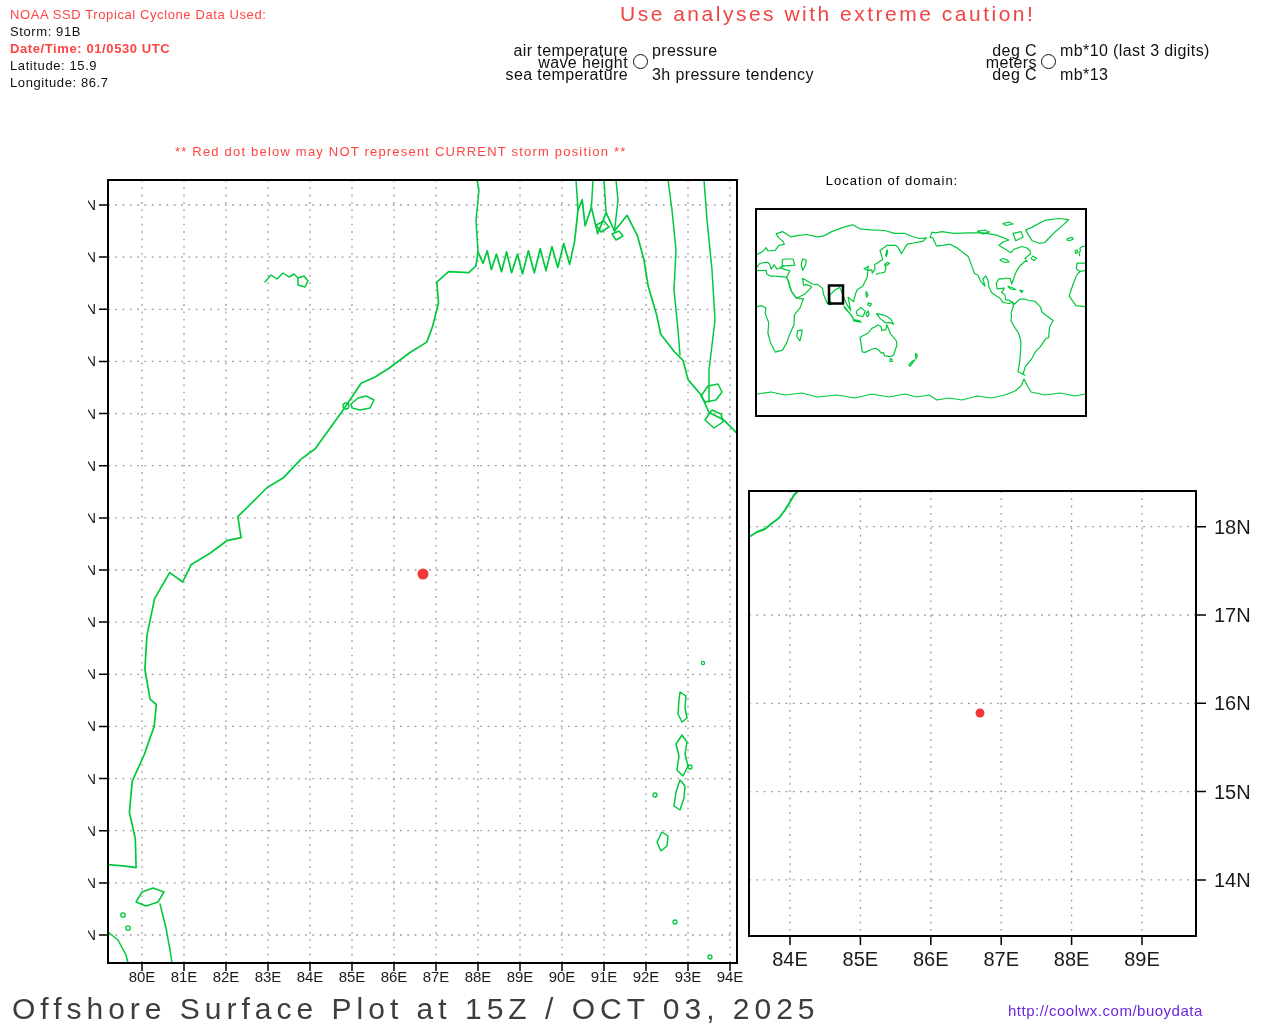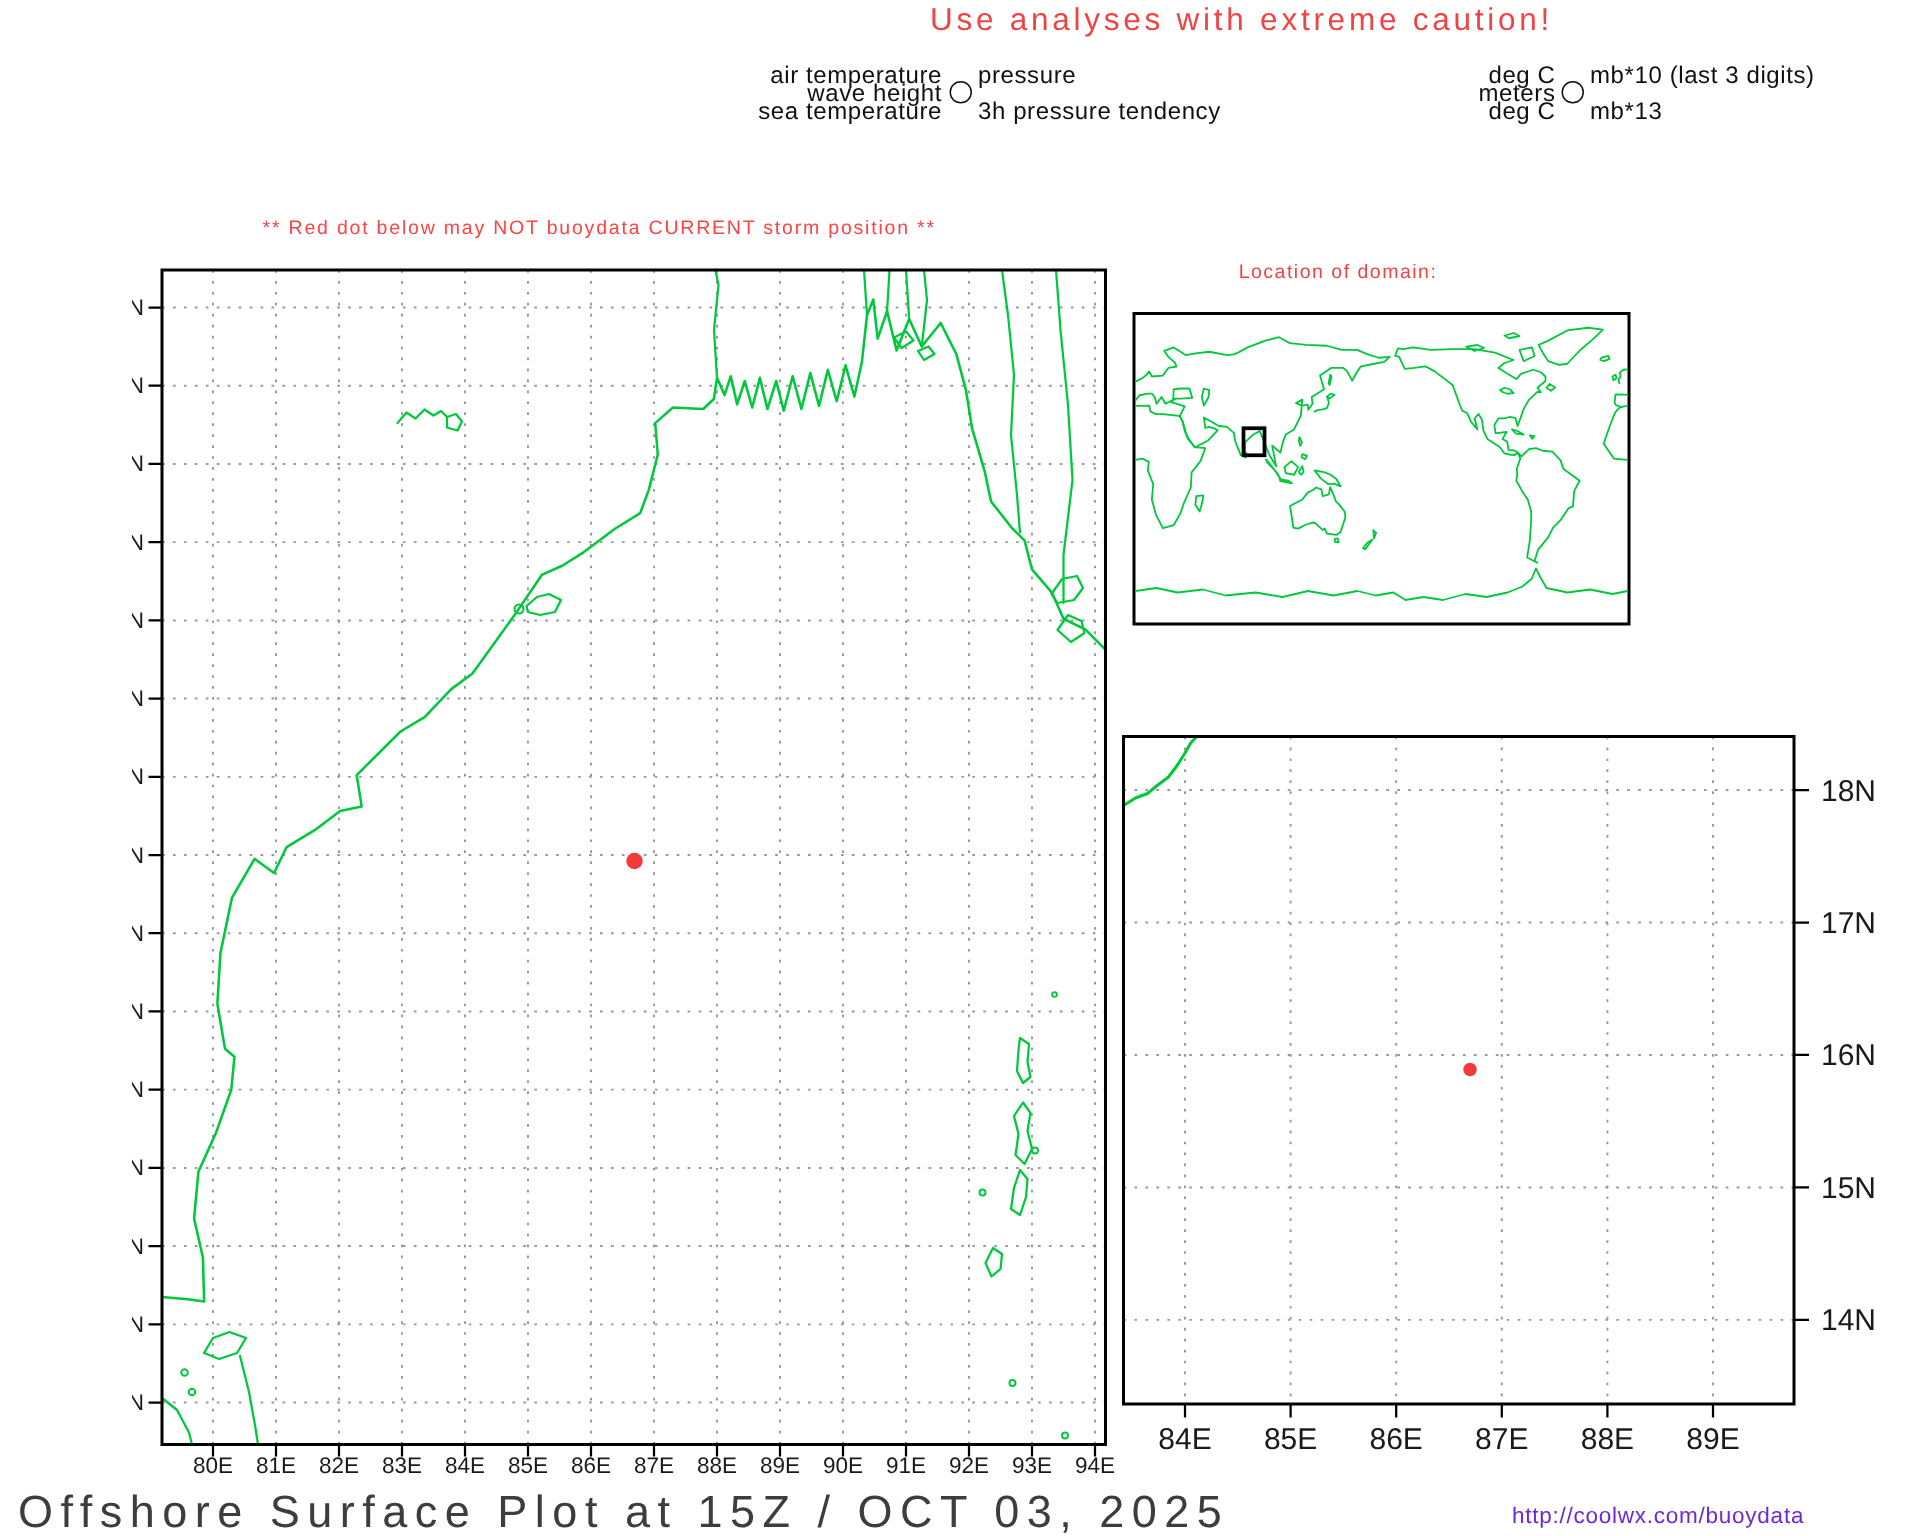--- a/index.html
+++ b/index.html
@@ -12,54 +12,61 @@
   .bold{font-weight:bold;}
   
   #caution{left:620px;top:2px;width:540px;font-size:21px;letter-spacing:2.5px;color:#ef4444;white-space:nowrap;}
   
   .lg{font-size:16px;color:#111;letter-spacing:0.4px;white-space:nowrap;}
   .lg-r{text-align:right;}
   .ring{width:13px;height:13px;border:1.5px solid #111;border-radius:50%;background:transparent;}
   
   #warning{left:175px;top:144px;font-size:13px;letter-spacing:1.2px;color:#ff4343;white-space:nowrap;}
   
-  #domain-title{left:762px;top:173px;width:260px;text-align:center;font-size:13px;letter-spacing:1px;color:#ef4444;}
+  #domain-title{left:762px;top:173px;width:260px;text-align:center;font-size:13px;letter-spacing:1px;color:#000000;}
   #world-box{left:755px;top:208px;width:328px;height:205px;border:2px solid #000;box-sizing:content-box;}
   
   #footer-title{left:12px;top:992px;font-size:30px;letter-spacing:5px;color:#3d3d3d;white-space:nowrap;}
   #footer-url{left:1008px;top:1002px;font-size:15px;letter-spacing:0.5px;color:#6d28d9;white-space:nowrap;}
   svg text{font-family:"Liberation Sans", sans-serif;fill:#1a1a1a;}
   .grid{stroke:#9a9a9a;stroke-width:1.3;stroke-dasharray:1.8 5.5;fill:none;}
   .tick{stroke:#000;stroke-width:1.5;fill:none;}
   .coast{stroke:#00c83c;fill:none;stroke-linejoin:round;stroke-linecap:round;}
   .frame{fill:none;stroke:#000;stroke-width:2;}
 </style>
 </head>
 <body>
 
 <div id="screen">
 
+  <div id="header-info" class="abs">
+    <div class="red">NOAA SSD Tropical Cyclone Data Used:</div>
+    <div>Storm: 91B</div>
+    <div class="red bold">Date/Time: 01/0530 UTC</div>
+    <div>Latitude: 15.9</div>
+    <div>Longitude: 86.7</div>
+  </div>
 
   <div id="caution" class="abs">Use analyses with extreme caution!</div>
 
   <div class="abs lg lg-r" style="left:500px;top:42px;width:128px;">air temperature</div>
   <div class="abs lg lg-r" style="left:500px;top:54px;width:128px;">wave height</div>
   <div class="abs lg lg-r" style="left:500px;top:66px;width:128px;">sea temperature</div>
   <div class="abs ring" style="left:633px;top:54px;"></div>
   <div class="abs lg" style="left:652px;top:42px;">pressure</div>
   <div class="abs lg" style="left:652px;top:66px;">3h pressure tendency</div>
 
   <div class="abs lg lg-r" style="left:950px;top:42px;width:87px;">deg C</div>
   <div class="abs lg lg-r" style="left:950px;top:54px;width:87px;">meters</div>
   <div class="abs lg lg-r" style="left:950px;top:66px;width:87px;">deg C</div>
   <div class="abs ring" style="left:1041px;top:54px;"></div>
   <div class="abs lg" style="left:1060px;top:42px;">mb*10 (last 3 digits)</div>
   <div class="abs lg" style="left:1060px;top:66px;">mb*13</div>
 
-  <div id="warning" class="abs">** Red dot below may NOT buoydata CURRENT storm position **</div>
+  <div id="warning" class="abs">** Red dot below may NOT represent CURRENT storm position **</div>
 
   <svg class="abs" style="left:88px;top:170px;" width="660" height="830" viewBox="0 0 660 830">
 
     <path class="grid" d="M54,10V793 M96,10V793 M138,10V793 M180,10V793 M222,10V793 M264,10V793 M306,10V793 M348,10V793 M390,10V793 M432,10V793 M474,10V793 M516,10V793 M558,10V793 M600,10V793 M642,10V793"></path>
     <path class="grid" d="M20,35H649 M20,87.1H649 M20,139.3H649 M20,191.4H649 M20,243.6H649 M20,295.7H649 M20,347.9H649 M20,400H649 M20,452.1H649 M20,504.3H649 M20,556.4H649 M20,608.6H649 M20,660.7H649 M20,712.9H649 M20,765H649"></path>
 
     <path class="coast" stroke-width="1.7" d="M20,694.6 L37.2,696.1 48.1,697.7 47.3,668.5 41.4,642.4 44.3,611.1 56.1,585.0 66.2,556.4 68.3,534.5 62.0,529.2 56.9,499.0 59.0,465.1 66.6,428.6 81.7,402.6 94.7,412.0 103.1,394.7 122.0,383.3 138.8,370.7 153.1,367.6 149.8,346.7 179.2,317.5 195.1,308.1 212.8,289.4 227.0,279.0 254.8,240.4 273.2,213.3 287.1,207.0 301.0,198.2 322.0,182.5 338.8,172.1 344.6,156.4 350.5,133.0 348.8,112.1 360.6,101.7 380.8,102.7 387.9,96.0 390.0,81.9 395.0,93.4 399.2,80.8 403.4,99.6 408.5,84.0 413.5,101.7 418.6,81.9 423.6,102.7 429.5,84.0 434.5,103.8 440.4,80.8 446.3,102.7 452.2,78.7 458.0,100.6 463.9,76.6 469.8,97.5 475.7,73.5 481.6,94.4 486.6,71.4 490.0,40.1 494.2,29.7 497.1,55.8 503.4,37.5 509.7,63.6 518.1,42.7 526.5,61.0 539.1,45.3 549.6,66.2 555.9,89.7 560.1,115.8 568.5,144.4 572.7,164.3 586.6,182.0 595.0,190.3 600.0,209.6 613.4,225.3 621.0,242.5 635.7,249.8 649.1,263.3"></path>
     <path class="coast" stroke-width="1.5" d="M390,81.9 L388,50 391,20 389,10 M490,40 L488,10 M503.4,37.5 L505,10 M518.1,42.7 L516,10 M526.5,61 L530,30 528,10 M580,10 L584,40 588,80 586,120 590,160 592,185 M616,10 L619,50 624,100 627,150 621,200 621,232"></path>
     <path class="coast" stroke-width="1.5" d="M508,55 l8,-4 5,6 -8,5 -5,-7 Z M524,64 l7,-3 4,5 -7,4 -4,-6 Z"></path>
     <path class="coast" stroke-width="1.5" d="M613,226 L620,216 630,214 634,222 628,230 617,232 Z M617,250 L624,240 633,244 635,252 626,258 Z"></path>

